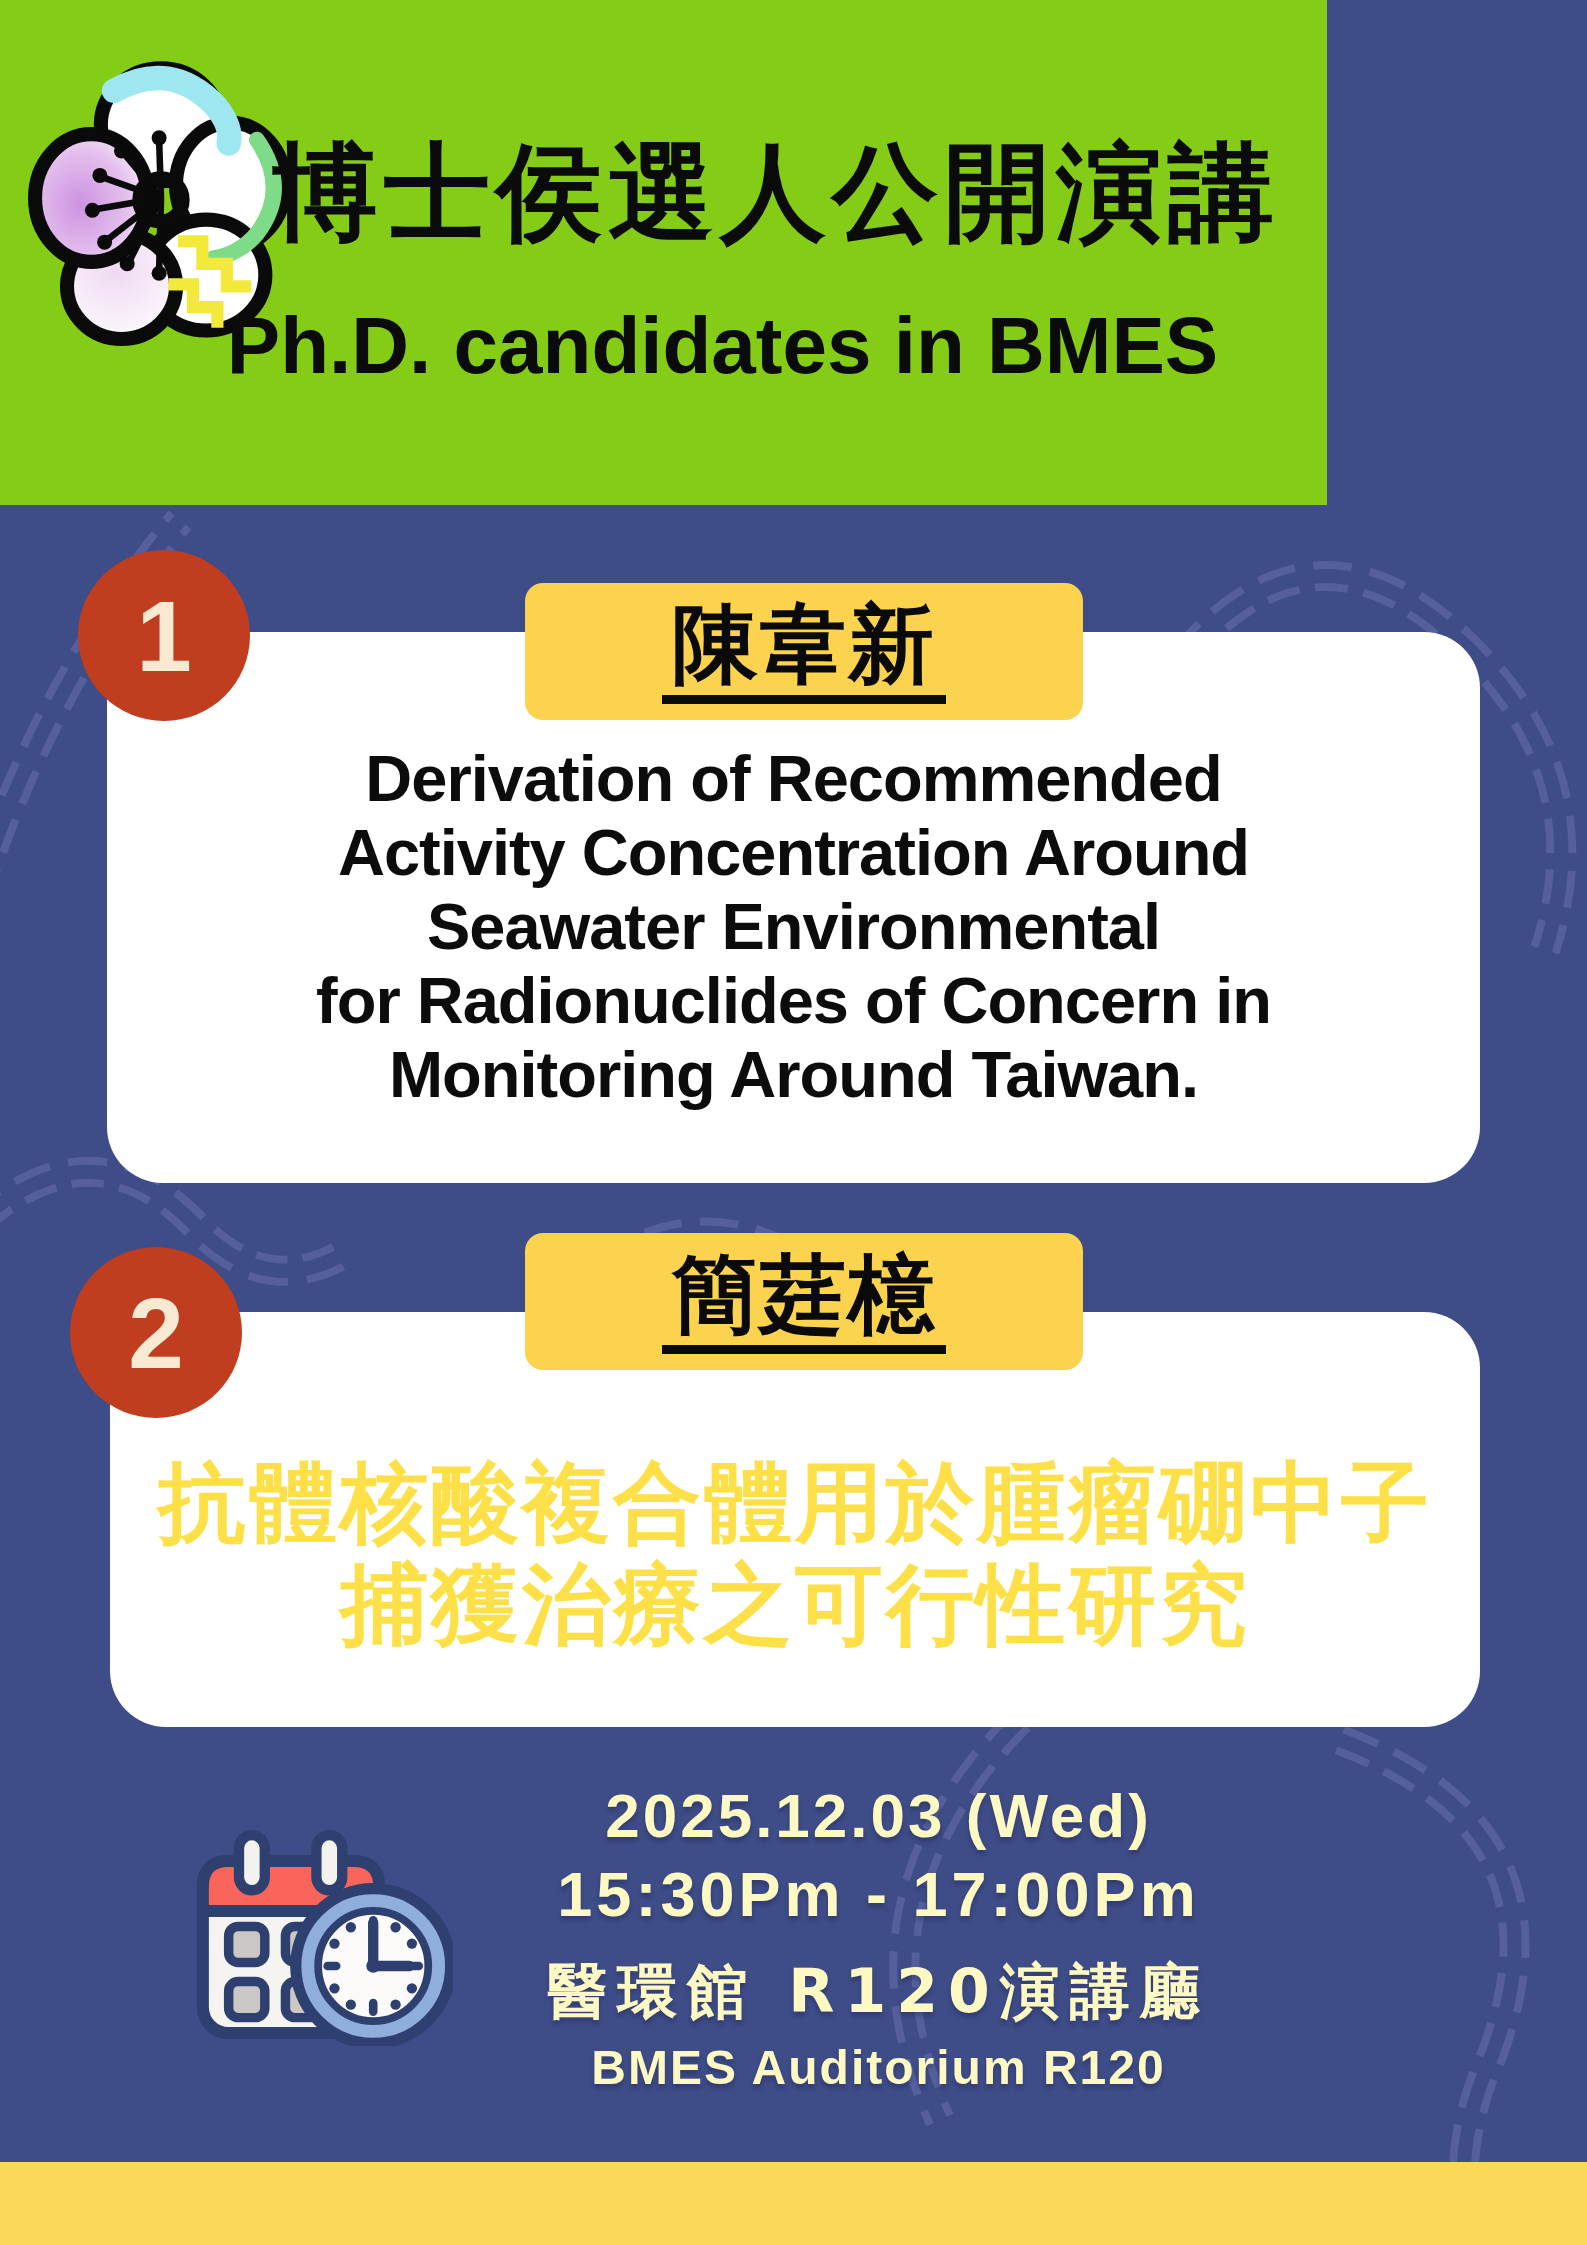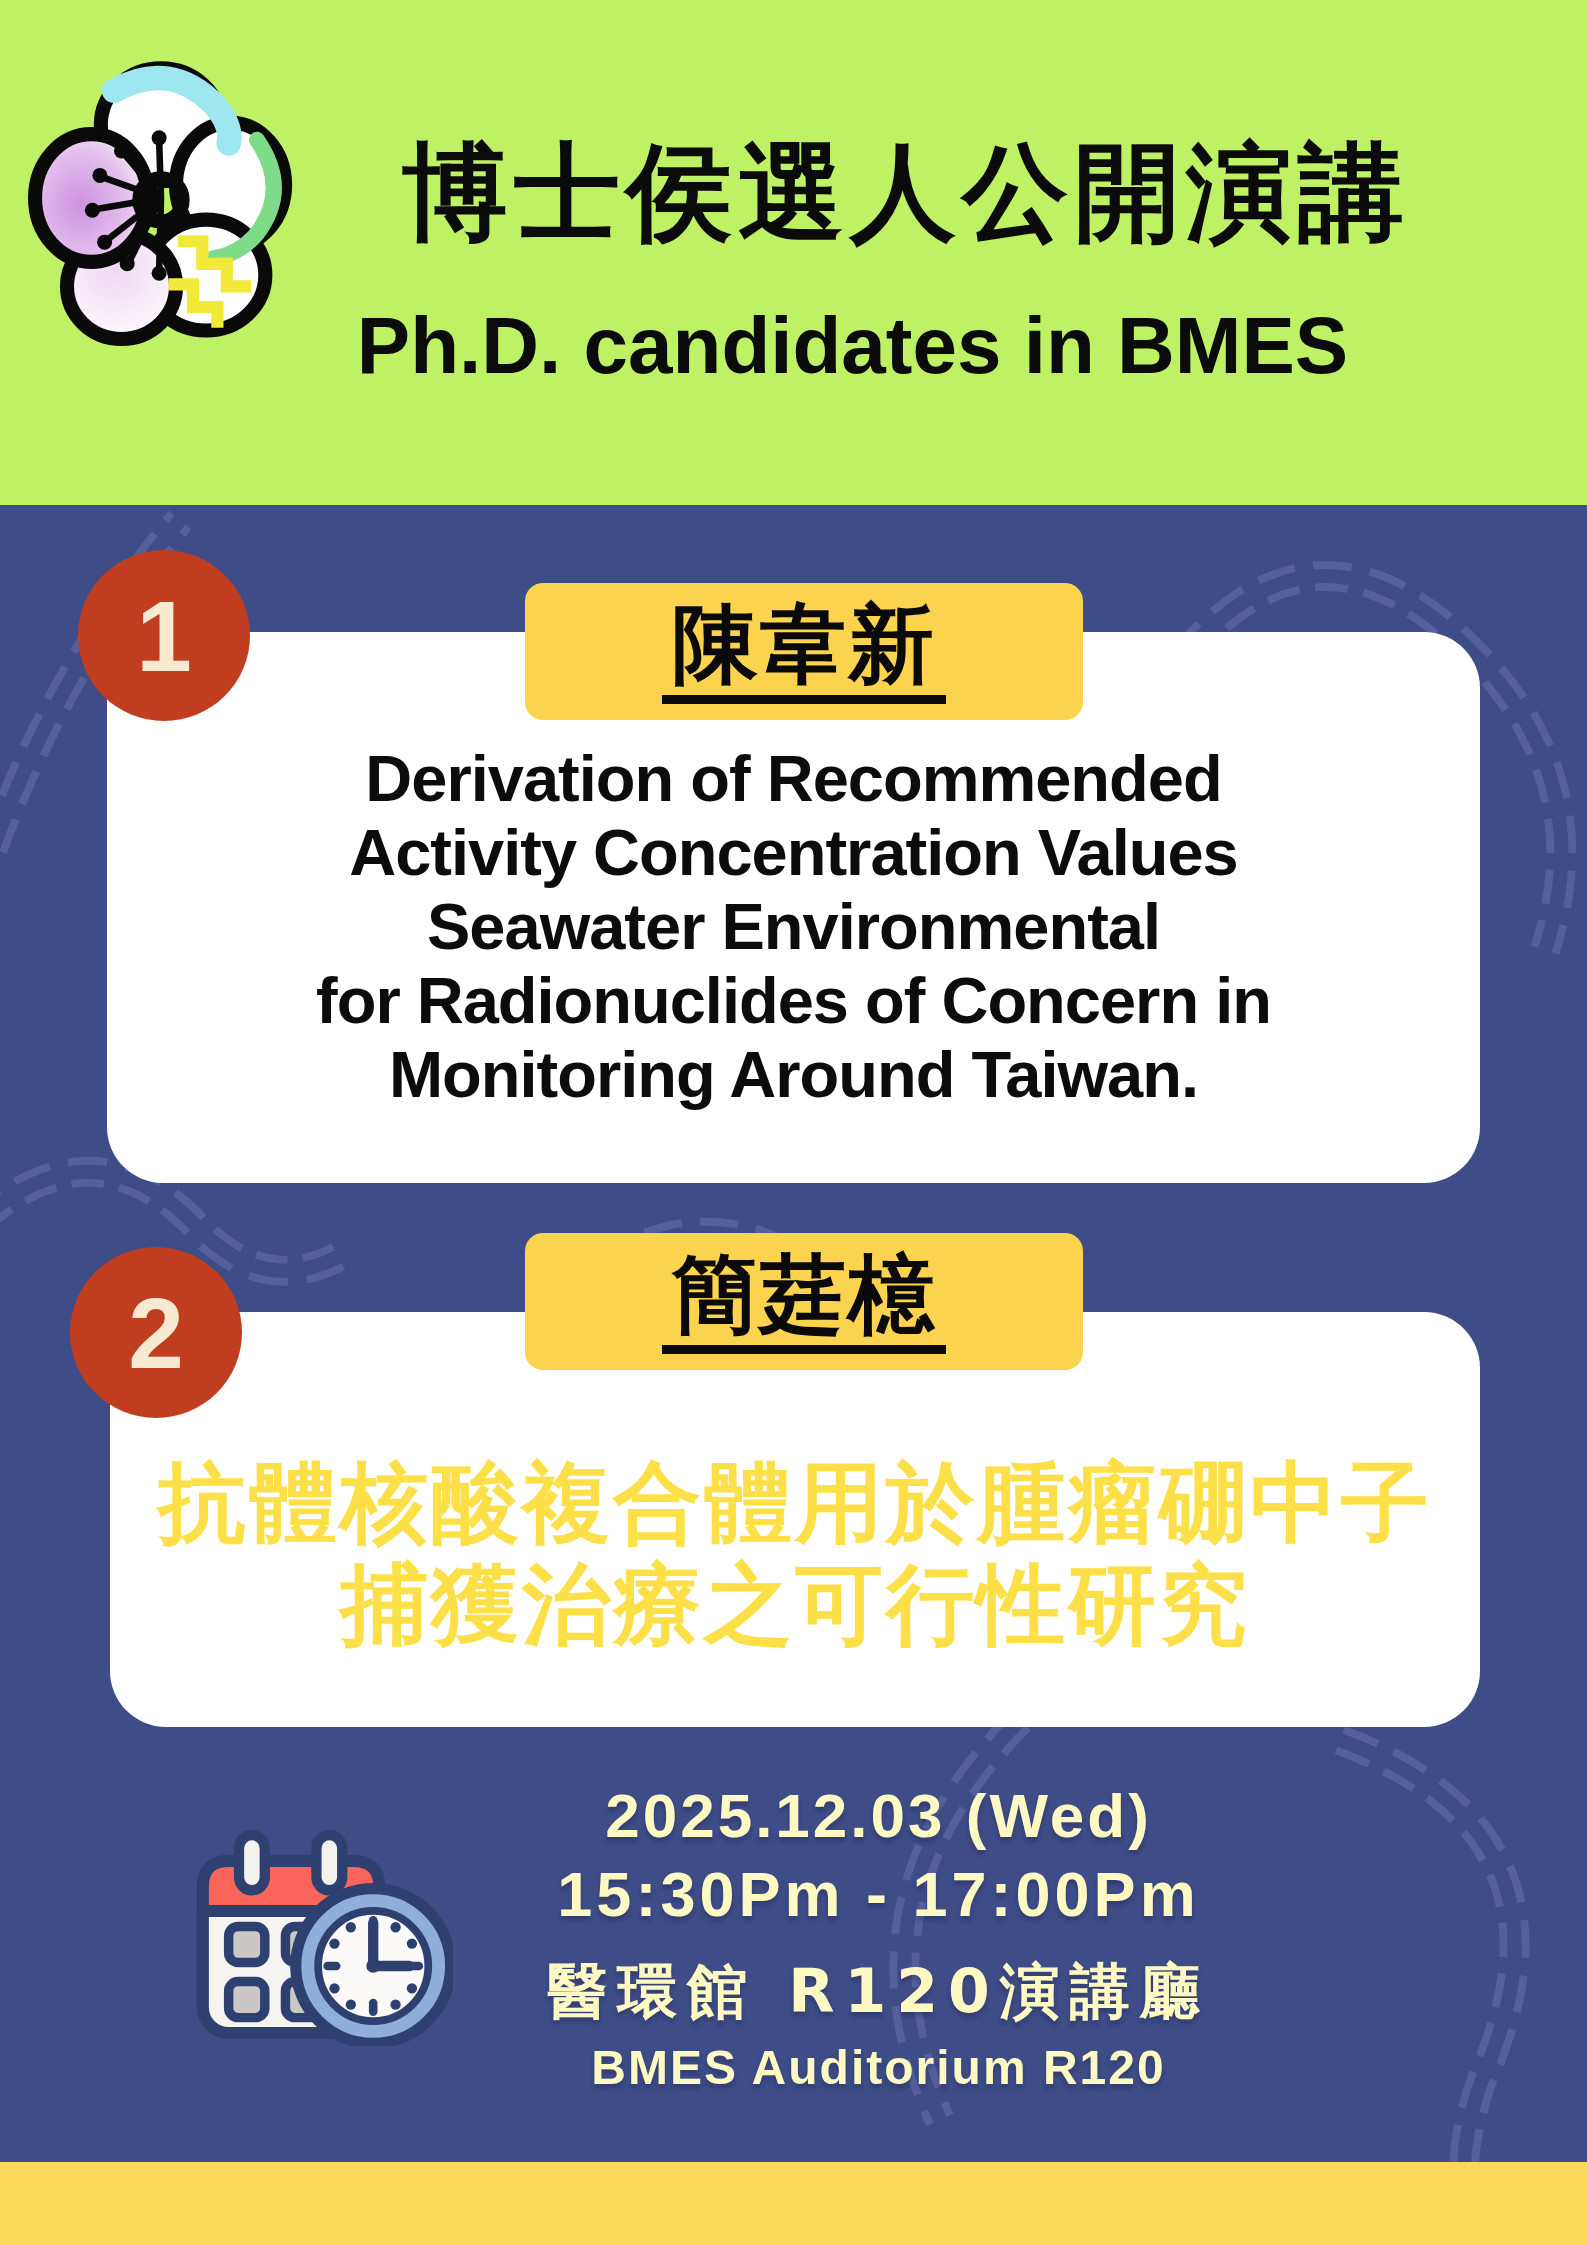--- a/index.html
+++ b/index.html
@@ -5,21 +5,21 @@
   html,body{margin:0;padding:0;background:#3E4C87;}
   .poster{
     position:relative;width:1587px;height:2245px;overflow:hidden;
     background:#3E4C87;font-family:"DejaVu Sans",sans-serif;
   }
   
   .chains{position:absolute;left:0;top:0;z-index:0;pointer-events:none;}
   .rope-outer{fill:none;stroke:#6670AD;stroke-width:30;stroke-dasharray:36 17;opacity:.55;}
   .rope-inner{fill:none;stroke:#3E4C87;stroke-width:14;}
   
-  .band-top{position:absolute;left:0;top:0;width:1587px;height:505px;background:#bef264;z-index:2;}
+  .band-top{position:absolute;left:0;top:0;width:1327px;height:505px;background:#84cc16;z-index:2;}
   .logo{position:absolute;left:20px;top:40px;width:282px;height:316px;}
   .title-zh{
     position:absolute;left:0;right:0;top:138px;padding-left:225px;
     text-align:center;font-size:106px;font-weight:900;color:#0B0B0B;
     letter-spacing:6px;line-height:1.04;font-family:"DejaVu Sans",sans-serif;
   }
   .title-en{
     position:absolute;left:0;right:0;top:300px;padding-left:118px;
     text-align:center;font-size:80px;font-weight:800;color:#0B0B0B;
     letter-spacing:0px;font-family:"Liberation Sans","DejaVu Sans",sans-serif;
@@ -155,21 +155,21 @@
       <circle cx="150" cy="162" r="23" fill="none" stroke="#0A0A0A" stroke-width="15"></circle>
     </svg>
     <div class="title-zh">博士侯選人公開演講</div>
     <div class="title-en">Ph.D. candidates in BMES</div>
   </header>
 
   <section>
     <div class="card card1"></div>
     <div class="talk1-text">
       <span class="line">Derivation of Recommended</span>
-      <span class="line">Activity Concentration Values</span>
+      <span class="line">Activity Concentration Around</span>
       <span class="line">Seawater Environmental</span>
       <span class="line">for Radionuclides of Concern in</span>
       <span class="line">Monitoring Around Taiwan.</span>
     </div>
     <div class="plate plate1">
       <span class="plate-name">陳韋新</span>
     </div>
     <div class="badge badge1">
       <span class="badge-num">1</span>
     </div>

